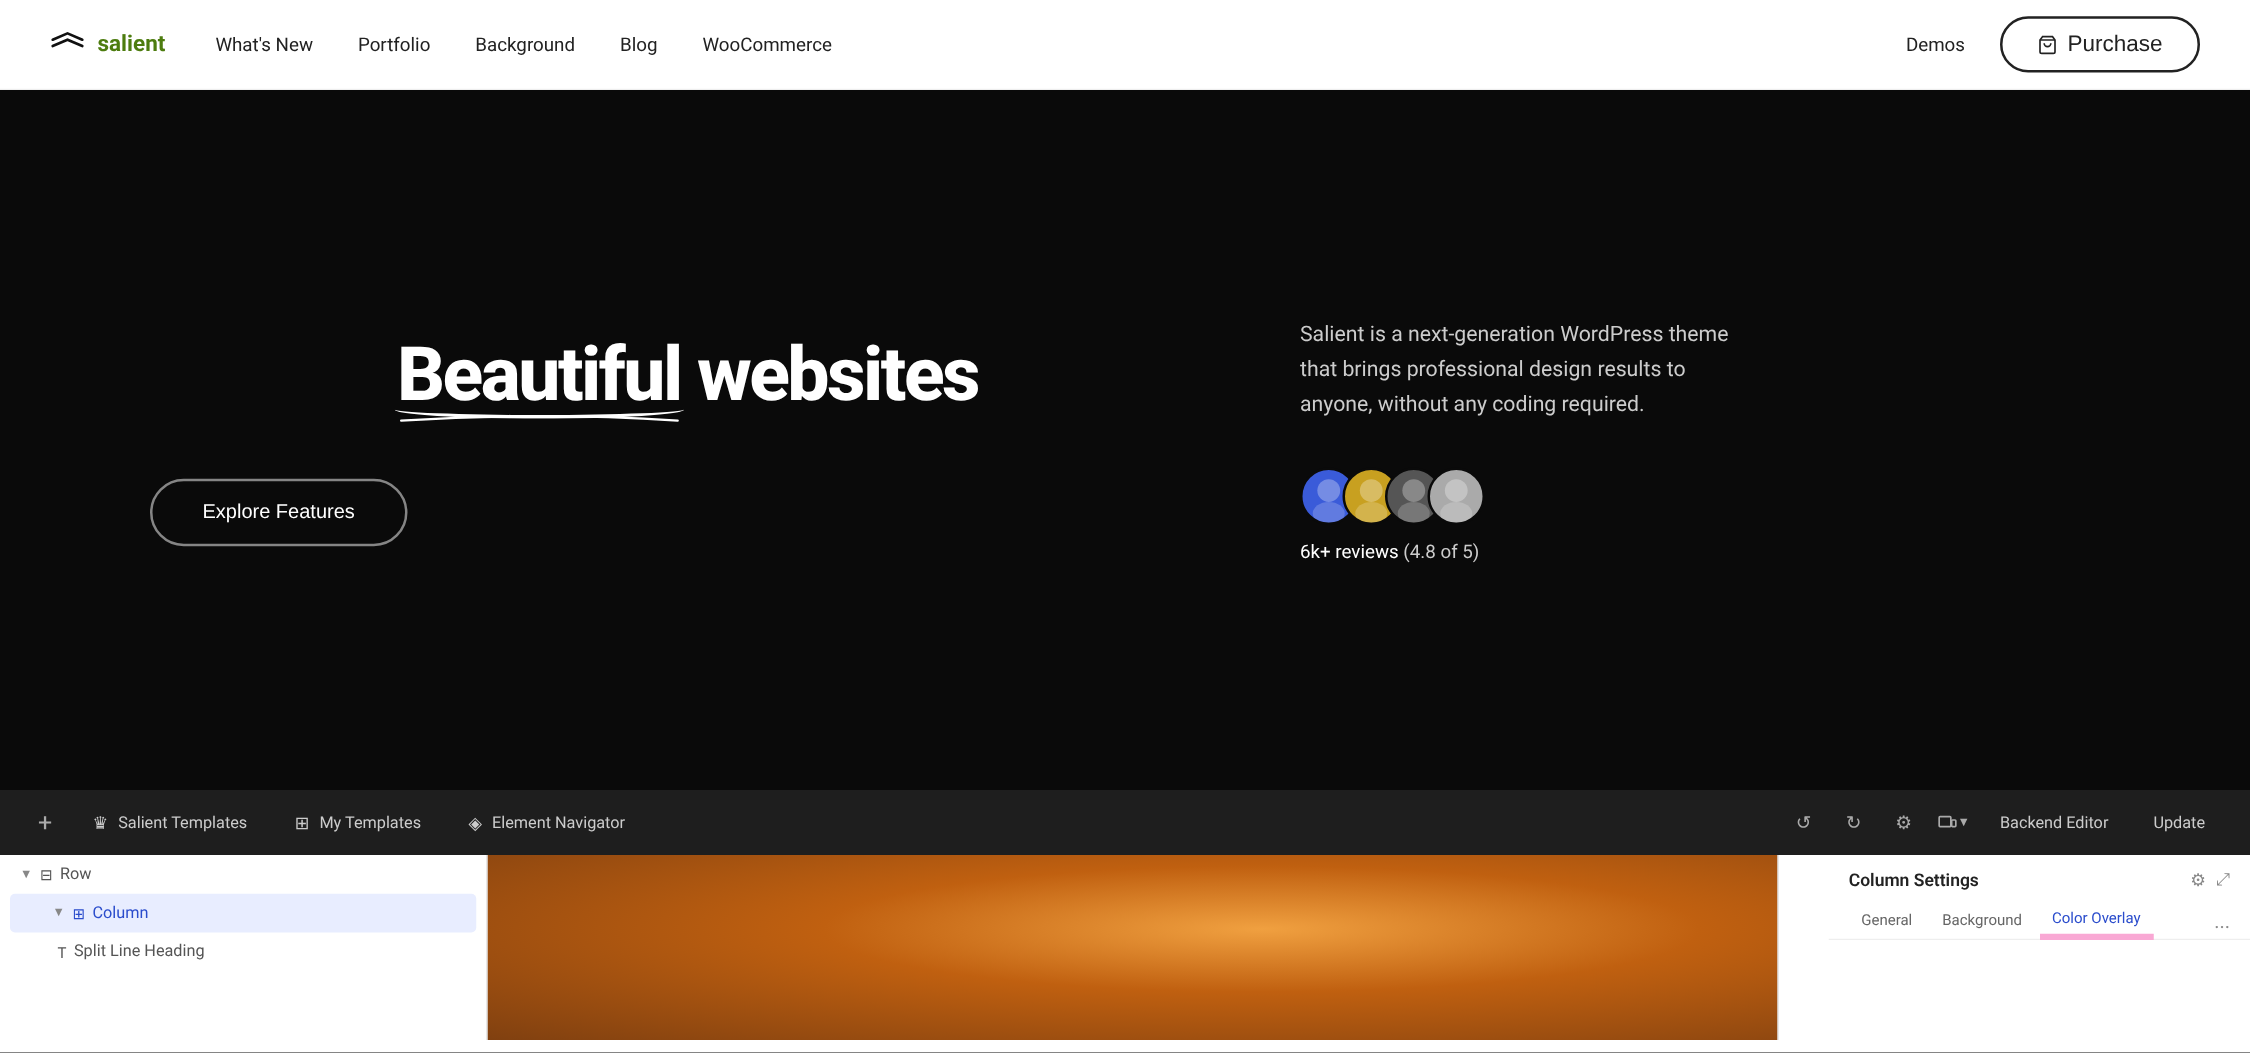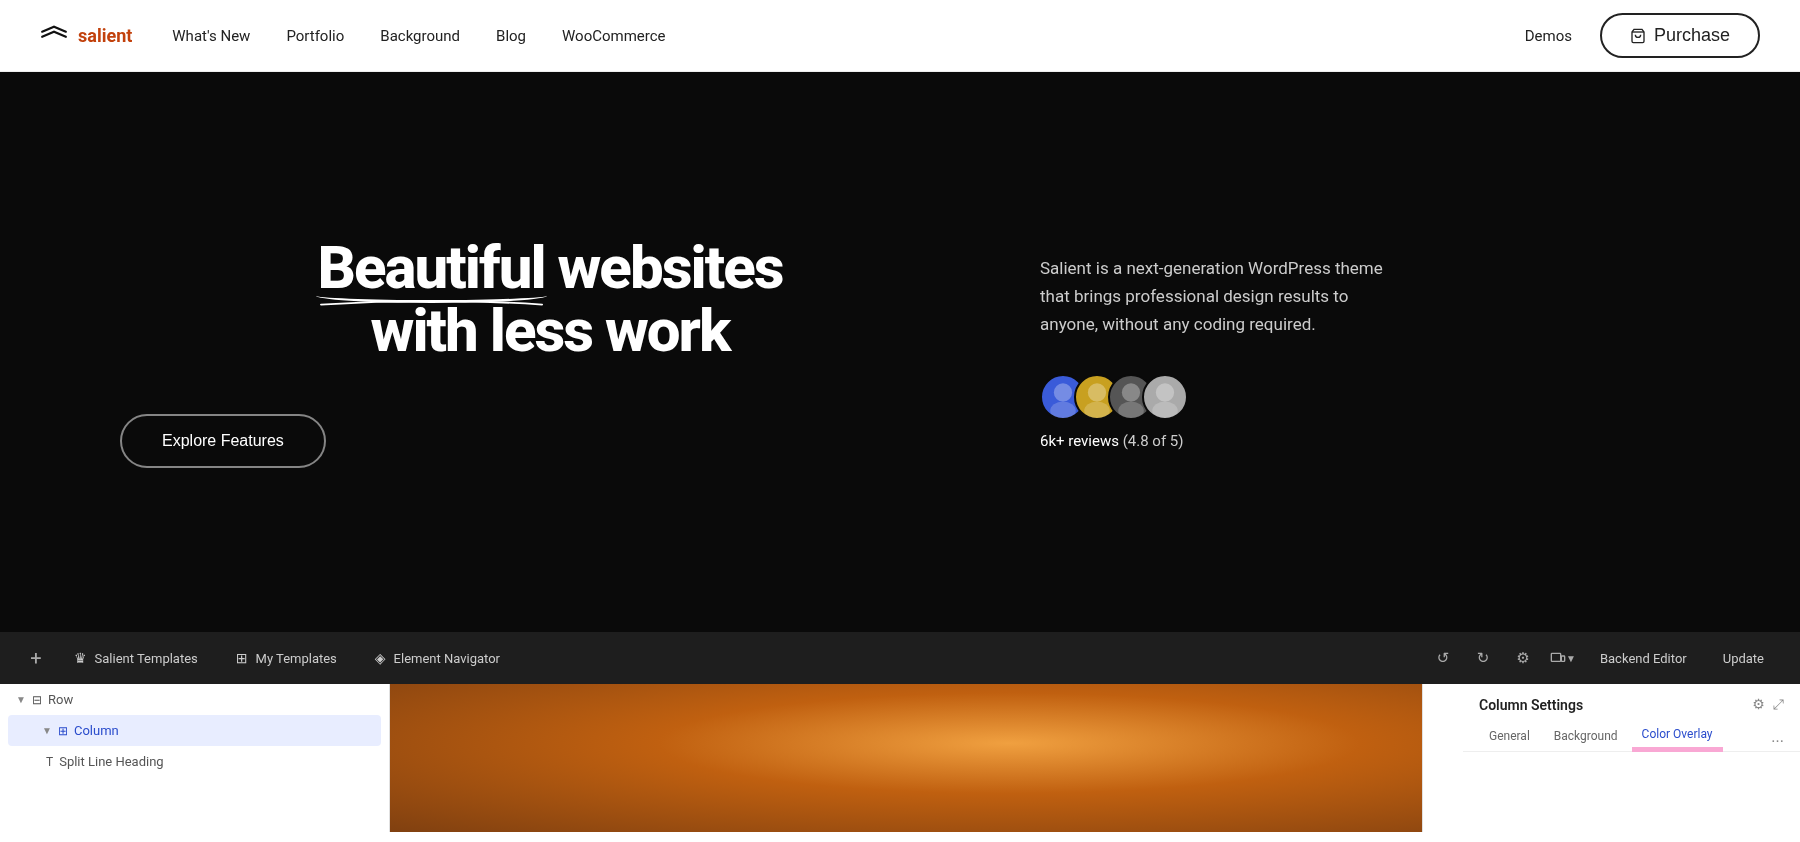--- a/index.html
+++ b/index.html
@@ -21,21 +21,21 @@
       display: flex;
       align-items: center;
       gap: 40px;
     }
     .logo {
       display: flex;
       align-items: center;
       gap: 10px;
       font-weight: 700;
       font-size: 18px;
-      color: #c2410c;
+      color: #4d7c0f;
       text-decoration: none;
     }
     .logo-icon {
       width: 28px;
       height: 22px;
     }
     .nav-links {
       display: flex;
       align-items: center;
       gap: 36px;
@@ -376,21 +376,20 @@
   <div class="hero-left">
     <h1 class="hero-title">
       <span>
         <span class="underline-word">Beautiful
           <svg class="underline-arc" viewBox="0 0 320 18" fill="none" xmlns="http://www.w3.org/2000/svg" style="position:absolute;bottom:-10px;left:0;width:100%;">
             <path d="M4 12 Q160 2 316 12" stroke="white" stroke-width="2.5" fill="none" stroke-linecap="round"></path>
           </svg>
         </span> websites
       </span>
       <br>
-      <span>with less work</span>
     </h1>
     <button class="explore-btn">Explore Features</button>
   </div>
   <div class="hero-right">
     <p class="hero-description">Salient is a next-generation WordPress theme that brings professional design results to anyone, without any coding required.</p>
     <div class="avatars-row">
       <div class="avatar-circle avatar-1">
         <svg viewBox="0 0 46 46" width="46" height="46">
           <circle cx="23" cy="18" r="10" fill="rgba(255,255,255,0.3)"></circle>
           <ellipse cx="23" cy="38" rx="14" ry="10" fill="rgba(255,255,255,0.2)"></ellipse>

